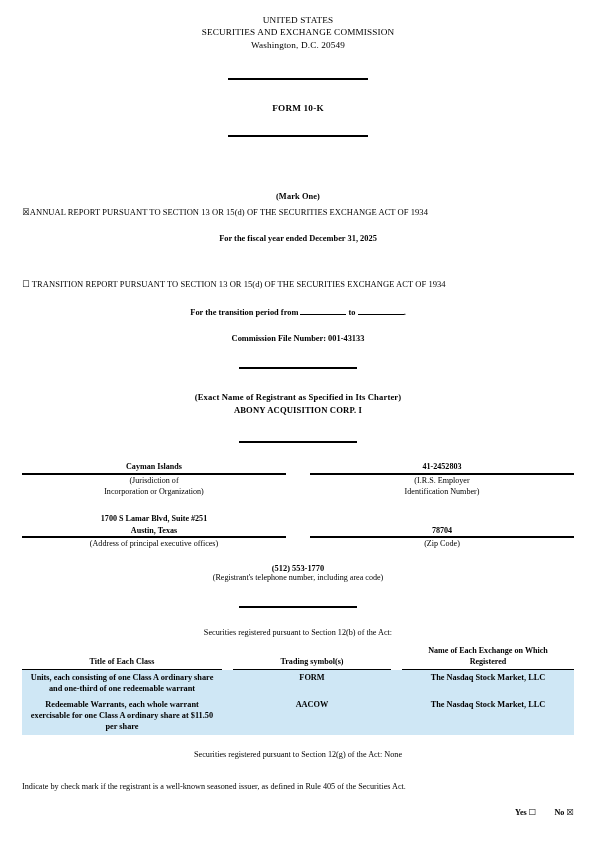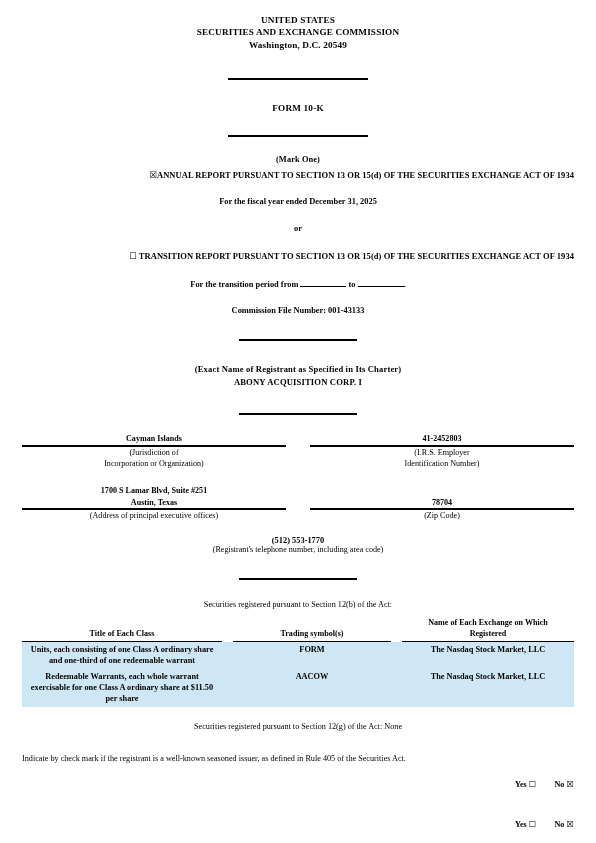--- a/index.html
+++ b/index.html
@@ -17,21 +17,21 @@
     width: 596px;
     height: 843px;
     box-sizing: border-box;
     padding: 14px 22px 0 22px;
     background: #ffffff;
     overflow: hidden;
   }
 
   
   .masthead {
-    font-weight: bold;
+    font-weight: normal;
     font-size: 9.2px;
     line-height: 12.4px;
     letter-spacing: 0.15px;
     text-align: center;
   }
 
   
   .rule-wrap { text-align: center; }
   .rule {
     display: inline-block;
@@ -50,26 +50,27 @@
     font-size: 9.2px;
     text-align: center;
     letter-spacing: 0.2px;
   }
 
   .markone {
     font-weight: bold;
     font-size: 8.4px;
     text-align: center;
     letter-spacing: 0.1px;
+    margin-top: 37px;
   }
 
   .checkline {
-    font-weight: bold;
+    font-weight: normal;
     font-size: 8.5px;
-    text-align: right;
+    text-align: left;
     letter-spacing: 0.05px;
     white-space: nowrap;
   }
   .checkline .bx { font-size: 8.6px; }
 
   .fy {
     font-weight: bold;
     font-size: 8.4px;
     text-align: center;
   }
@@ -217,21 +218,20 @@
   <div class="checkline">
     <span class="bx">☒</span><span>ANNUAL REPORT PURSUANT TO SECTION 13 OR 15(d) OF THE SECURITIES EXCHANGE ACT OF 1934</span>
   </div>
 
   <div style="height:17px"></div>
 
   <div class="fy">For the fiscal year ended December 31, 2025</div>
 
   <div style="height:18px"></div>
 
-  <div class="or">or</div>
 
   <div style="height:18px"></div>
 
   <div class="checkline">
     <span class="bx">☐</span>
     <span>TRANSITION REPORT PURSUANT TO SECTION 13 OR 15(d) OF THE SECURITIES EXCHANGE ACT OF 1934</span>
   </div>
 
   <div style="height:17px"></div>
 

